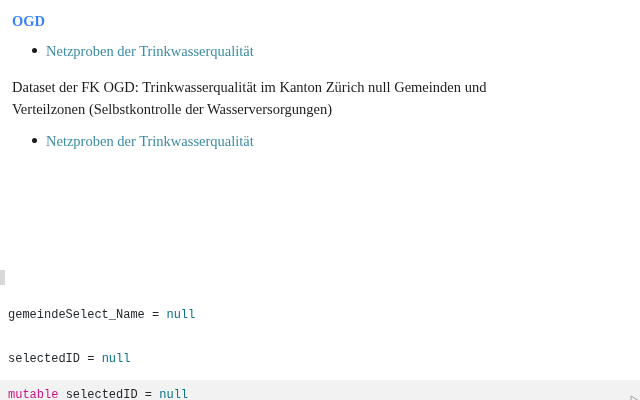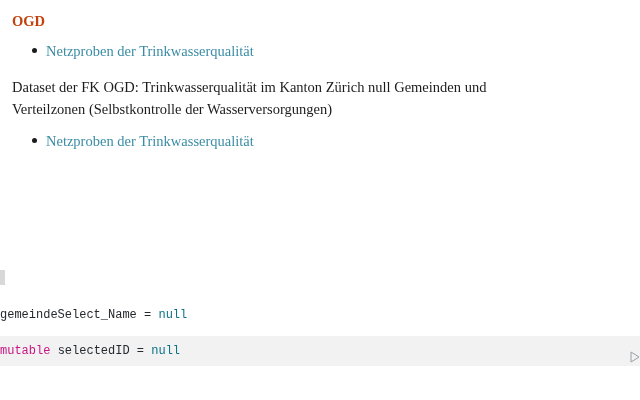--- a/index.html
+++ b/index.html
@@ -21,21 +21,21 @@
     height: 400px;
     box-sizing: border-box;
     padding: 0 12px;
   }
   .doc-title {
     font-family: "Liberation Serif", serif;
     font-weight: bold;
     font-size: 14.5px;
     margin: 12px 0 0 0;
     line-height: 1.3;
-    color: #c2410c;
+    color: #3b82f6;
   }
   .para {
     font-family: "Liberation Serif", serif;
     font-size: 14.5px;
     line-height: 1.5;
     margin: 16px 0 0 0;
     color: #1b1b1b;
     max-width: 520px;
   }
   .bullet-list {
@@ -85,21 +85,21 @@
     position: absolute;
     left: 0;
     right: 0;
     top: 288px;
   }
   .cell {
     position: relative;
     font-family: "Liberation Mono", monospace;
     font-size: 12px;
     line-height: 1.5;
-    padding: 6px 0;
+    padding: 6px 8px;
     color: #24292e;
     white-space: pre;
   }
   .cell.plain {
     background: #ffffff;
   }
   .cell.highlight {
     background: #f2f2f2;
   }
   .tok-var { color: #24292e; }
@@ -140,20 +140,21 @@
       <a class="doc-link" href="#">Netzproben der Trinkwasserqualität</a>
     </li>
   </ul>
 
   <div class="gutter-marker"></div>
 
   <div class="cells">
 
     <div class="cell plain"><span class="tok-var">gemeindeSelect_Name</span><span class="tok-op"> = </span><span class="tok-null">null</span></div>
 
+    <div class="cell plain" style="margin-top:14px;"><span class="tok-var">selectedID</span><span class="tok-op"> = </span><span class="tok-null">null</span></div>
 
     <div class="cell highlight" style="margin-top:6px;"><span class="tok-kw">mutable</span><span class="tok-var"> </span><span class="tok-var">selectedID</span><span class="tok-op"> = </span><span class="tok-null">null</span><span class="cell-play"><svg width="10" height="12" viewBox="0 0 10 12">
             <path d="M1 1 L9 6 L1 11 Z" fill="none" stroke="#9aa0a6" stroke-width="1"></path>
           </svg></span></div>
 
   </div>
 
 </div>
 
 </body></html>

